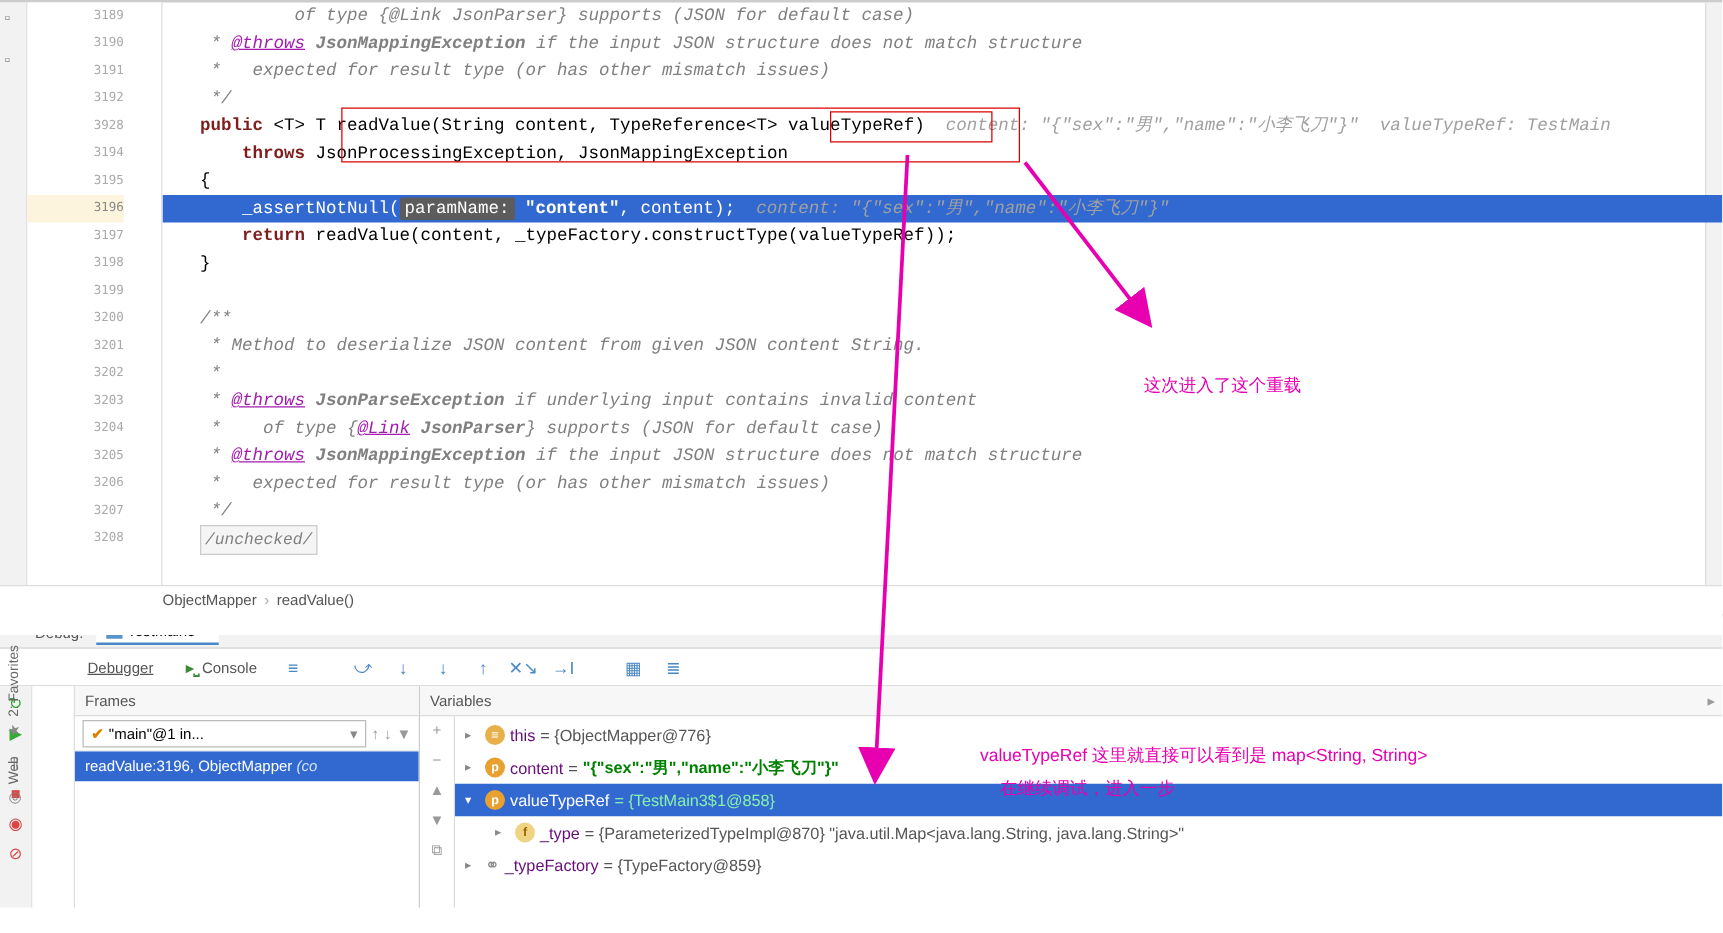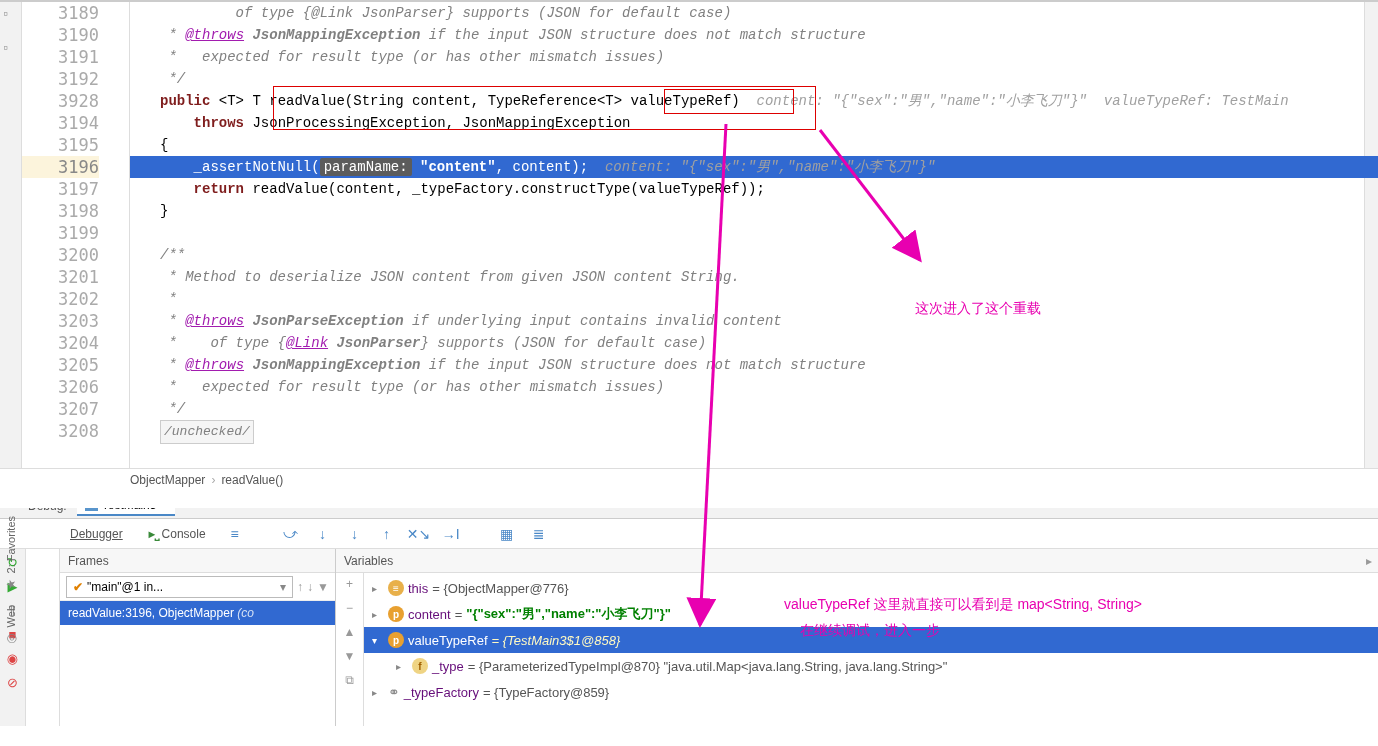--- a/index.html
+++ b/index.html
@@ -1,21 +1,21 @@
 <!DOCTYPE html>
 <html><head>
 <meta charset="utf-8">
 <style>
 * { margin: 0; padding: 0; box-sizing: border-box; }
 body { font-family: "Segoe UI", Arial, sans-serif; font-size: 12px; background: #fff; color: #000; overflow: hidden; width: 1378px; height: 746px; position: relative; }
 .top-bar { height: 2px; background: #ccc; }
 .main-area { display: flex; height: 490px; border-bottom: 1px solid #aaa; }
 .left-gutter-icons { width: 22px; background: #f2f2f2; border-right: 1px solid #ddd; display: flex; flex-direction: column; align-items: center; padding-top: 4px; gap: 20px; }
 .left-gutter-icons div { width: 14px; height: 14px; color: #888; font-size: 13px; }
-.gutter { width: 108px; background: #fff; border-right: 1px solid #ddd; font-family: Consolas, monospace; font-size: 17px; color: #aaa; text-align: right; padding-right: 30px; position: relative; }
+.gutter { width: 108px; background: #fff; border-right: 1px solid #ddd; font-family: Consolas, monospace; font-size: 10px; color: #aaa; text-align: right; padding-right: 30px; position: relative; }
 .gutter .line-num { height: 22px; line-height: 22px; position: relative; }
 .gutter .line-num.current { background: #fcf4dc; color: #888; }
 .editor { flex: 1; font-family: Consolas, "Courier New", monospace; font-size: 14px; position: relative; overflow: hidden; }
 .code-line { height: 22px; line-height: 22px; white-space: pre; padding-left: 30px; position: relative; }
 .code-line.highlighted { background: #3169d1; color: #fff; }
 .code-line.highlighted .kw, .code-line.highlighted .str, .code-line.highlighted .comment-inline, .code-line.highlighted .param { color: #fff; }
 .kw { color: #7f1d1d; font-weight: bold; }
 .comment { color: #808080; font-style: italic; }
 .doc-tag { color: #a21caf; font-style: italic; text-decoration: underline; font-weight: normal; }
 .doc-type { font-style: italic; color: #808080; font-weight: bold; }
@@ -58,21 +58,21 @@
 .var-row.selected .arrow { color: #fff; }
 .var-row .indent { display: inline-block; }
 .var-icon { width: 16px; height: 16px; border-radius: 8px; display: inline-flex; align-items: center; justify-content: center; font-size: 10px; font-weight: bold; color: #fff; }
 .vi-this { background: #e8b04a; }
 .vi-p2 { background: #e8a030; }
 .vi-f { background: #efd484; color: #a06000; }
 .vi-link { color: #888; font-size: 14px; }
 .var-name { color: #660e7a; }
 .var-row.selected .var-name { color: #fff; }
 .var-val { color: #555; }
-.var-row.selected .var-val { color: #fef9c3; font-style: italic; }
+.var-row.selected .var-val { color: #86efac; }
 .var-str { color: #008000; font-weight: bold; }
 .annotation { position: absolute; color: #e800b0; font-size: 14px; font-family: "Microsoft YaHei", sans-serif; pointer-events: none; font-weight: 500; }
 .arrow-svg { position: absolute; pointer-events: none; }
 .side-tabs { position: absolute; left: 0; top: 510px; width: 22px; height: 200px; display: flex; flex-direction: column; align-items: center; gap: 2px; }
 .side-tab { writing-mode: vertical-rl; transform: rotate(180deg); font-size: 11px; color: #666; padding: 6px 2px; display: flex; align-items: center; gap: 4px; }
 .side-tab .star { transform: rotate(90deg); font-size: 12px; color: #888; }
 .c-green { color:#3a3; }
 .c-blue { color:#4a88c7; }
 .c-red { color:#d44; }
 .c-gray { color:#999; }

